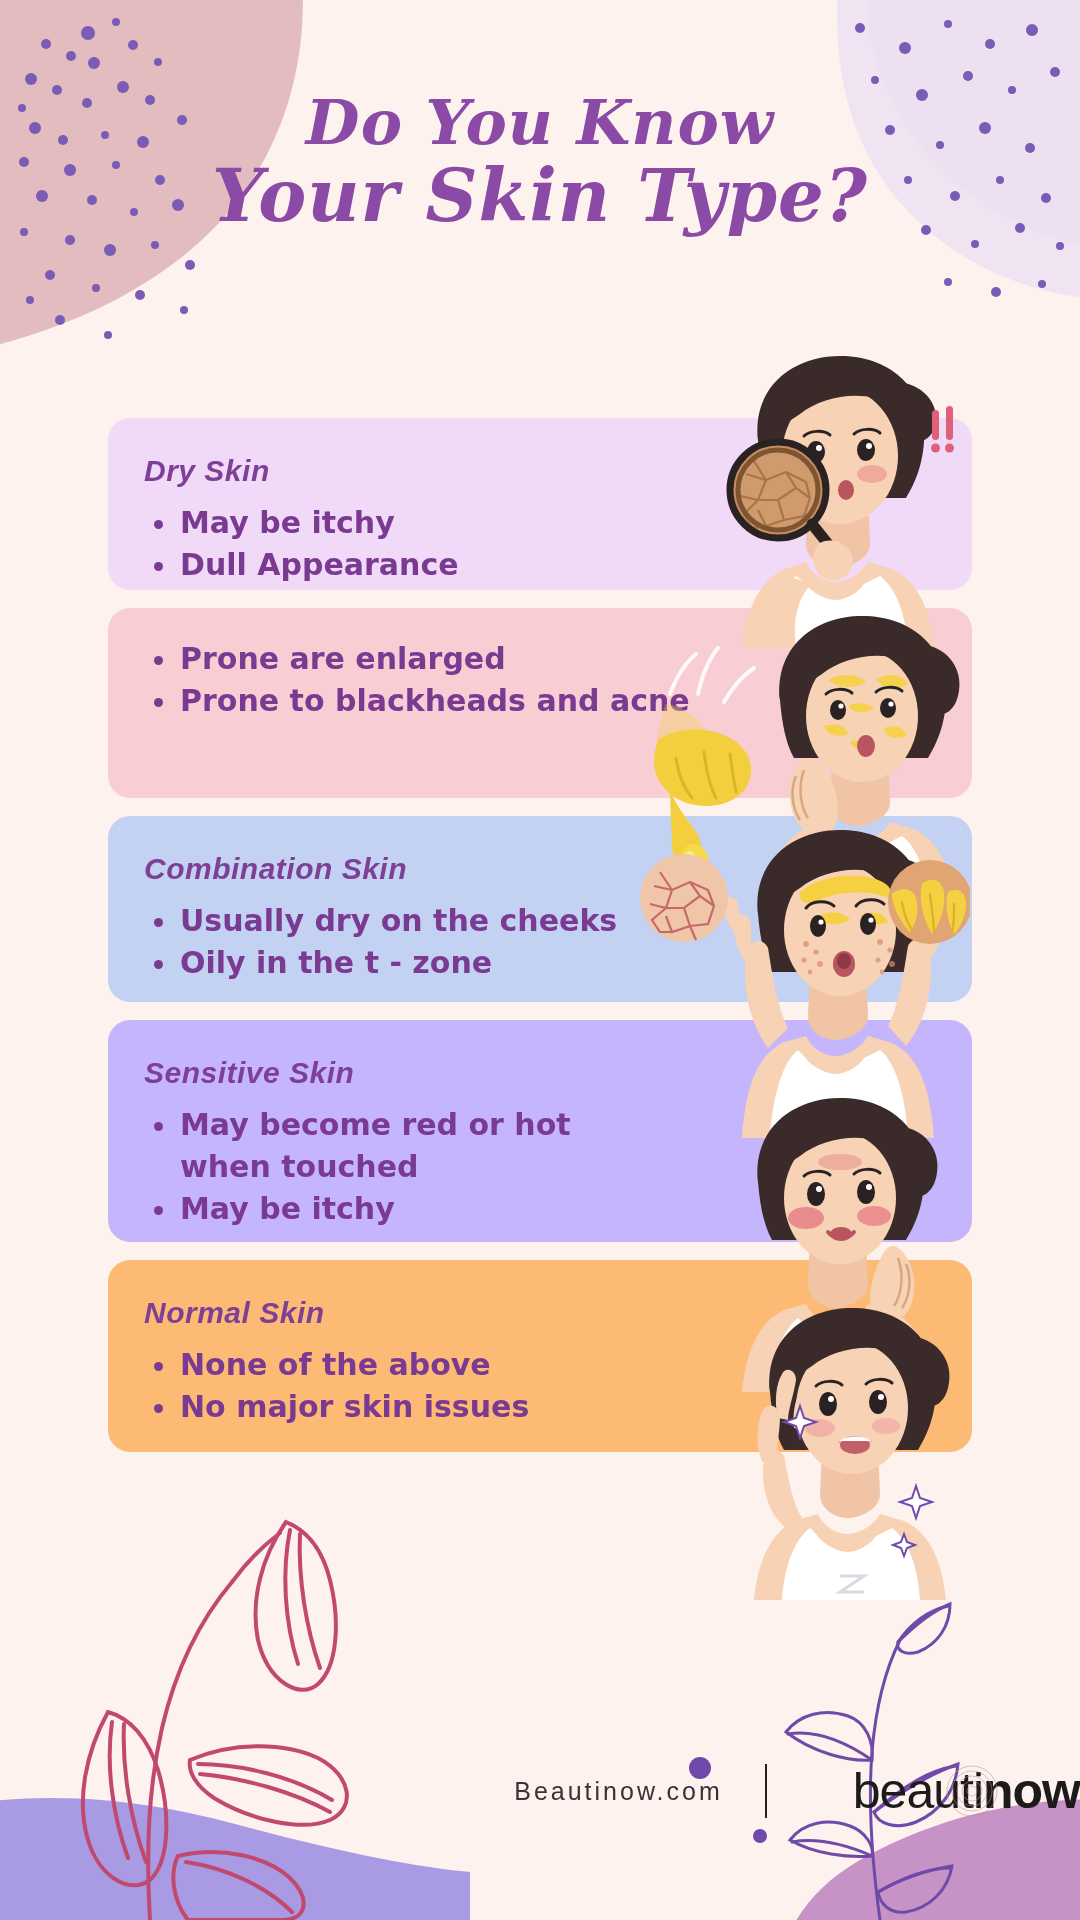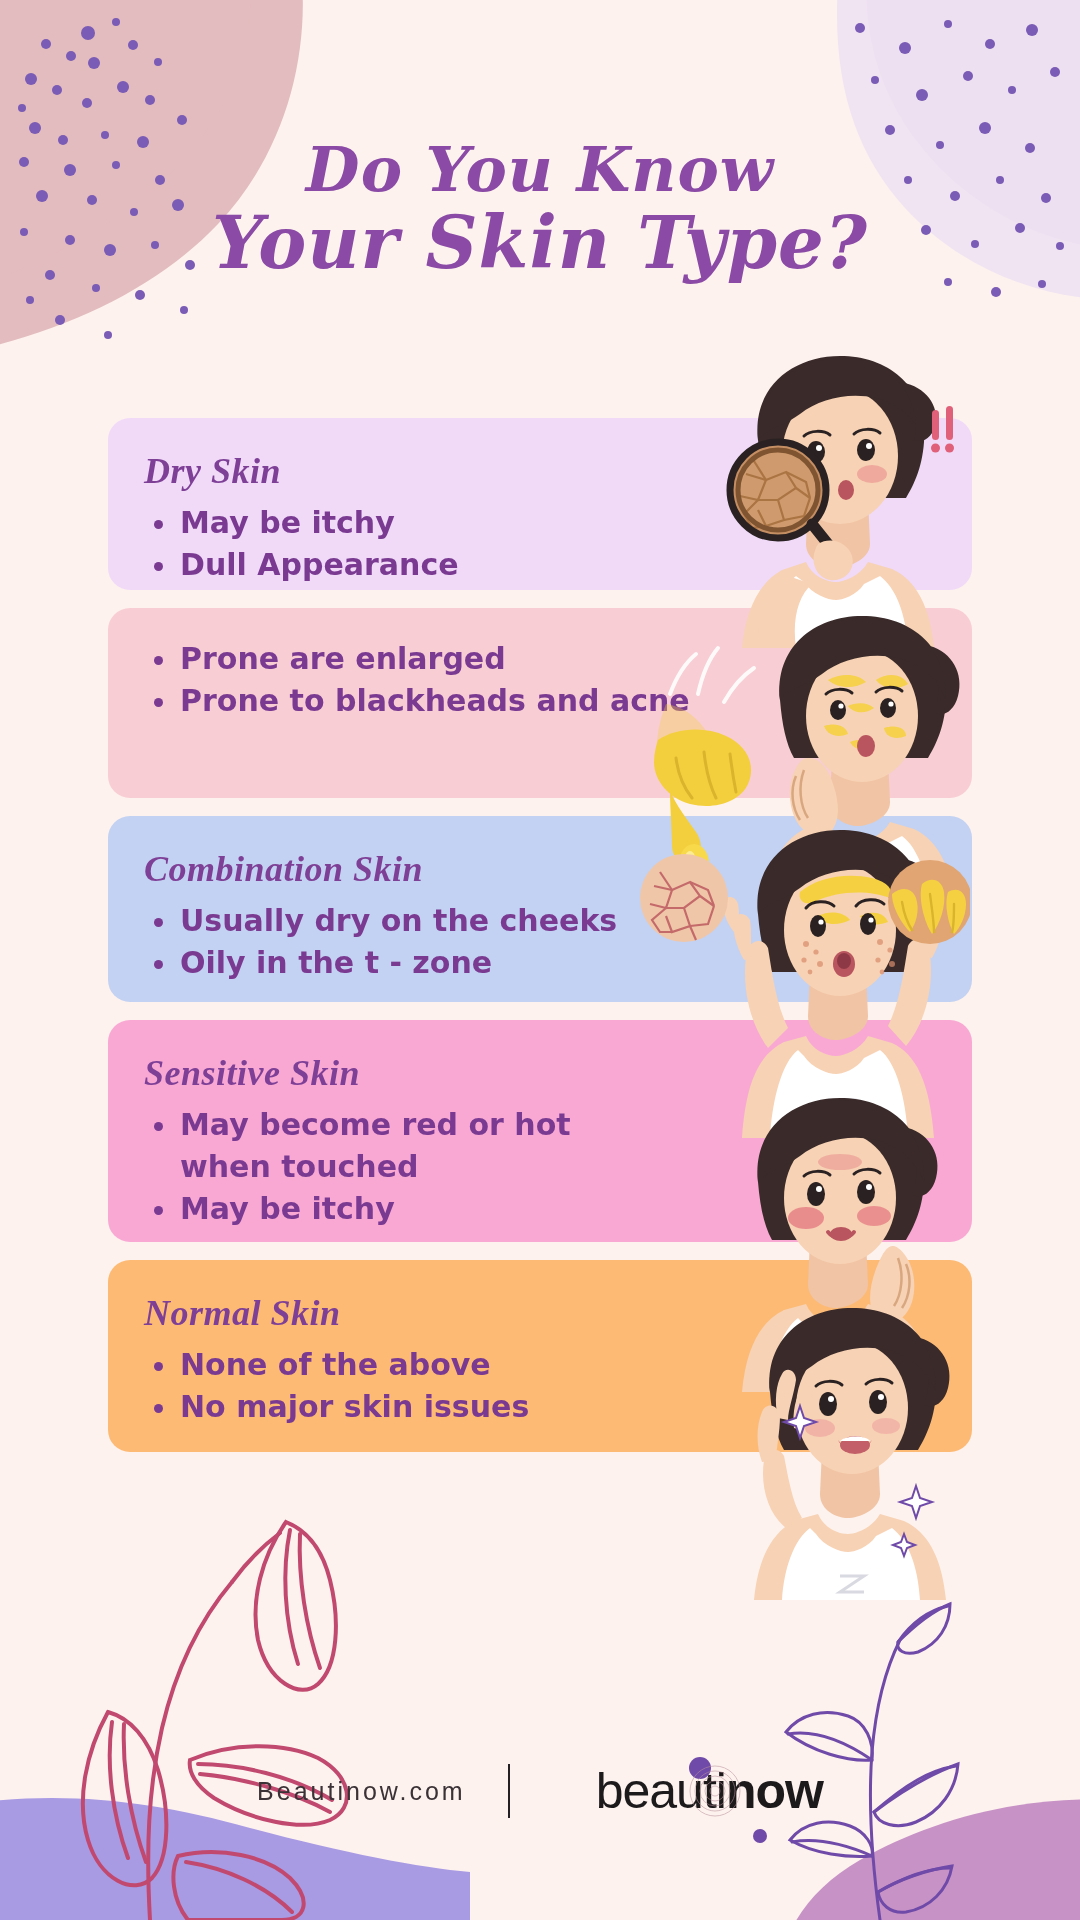--- a/index.html
+++ b/index.html
@@ -42,21 +42,20 @@
     display: block;
     font-family: "DejaVu Serif", serif;
     font-style: italic;
     font-weight: bold;
     color: #8a4aa5;
     letter-spacing: 1px;
   }
   .title-line.l1 {
     font-size: 62px;
     line-height: 70px;
-    margin-top: 47px;
   }
   .title-line.l2 {
     font-size: 72px;
     line-height: 76px;
     text-align: center;
   }
 
   
   .cards {
     position: absolute;
@@ -66,24 +65,24 @@
     z-index: 3;
   }
   .card {
     position: relative;
     border-radius: 22px;
     box-sizing: border-box;
     padding: 30px 0 26px 36px;
     margin-bottom: 18px;
   }
   .card-title {
-    font-family: Liberation Serif, serif;
+    font-family: Liberation Sans, sans-serif;
     font-style: italic;
     font-weight: bold;
-    font-size: 36px;
+    font-size: 30px;
     line-height: 46px;
     color: #7e3f96;
     margin: 0 0 8px 0;
     letter-spacing: 0.5px;
   }
   .bullets {
     margin: 0;
     padding: 0;
     list-style: none;
   }
@@ -116,21 +115,21 @@
   }
 
   
   .footer {
     position: absolute;
     left: 0;
     top: 1762px;
     width: 1080px;
     display: flex;
     align-items: center;
-    justify-content: center;
+    justify-content: flex-end;
     gap: 42px;
     z-index: 6;
   }
   .footer-site {
     font-family: "Liberation Sans", sans-serif;
     font-size: 25px;
     letter-spacing: 3px;
     color: #3a3236;
   }
   .footer-divider {
@@ -581,21 +580,21 @@
     </div>
 
     <div class="card" style="background:#c3d2f2; height:186px;">
       <div class="card-title">Combination Skin</div>
       <ul class="bullets">
         <li class="bullet">Usually dry on the cheeks</li>
         <li class="bullet">Oily in the t - zone</li>
       </ul>
     </div>
 
-    <div class="card" style="background:#f9a8d4; height:222px;">
+    <div class="card" style="background:#c4b5fd; height:222px;">
       <div class="card-title">Sensitive Skin</div>
       <ul class="bullets">
         <li class="bullet" style="max-width:470px;">May become red or hot when touched</li>
         <li class="bullet">May be itchy</li>
       </ul>
     </div>
 
     <div class="card" style="background:#fdba74; height:192px;">
       <div class="card-title">Normal Skin</div>
       <ul class="bullets">

